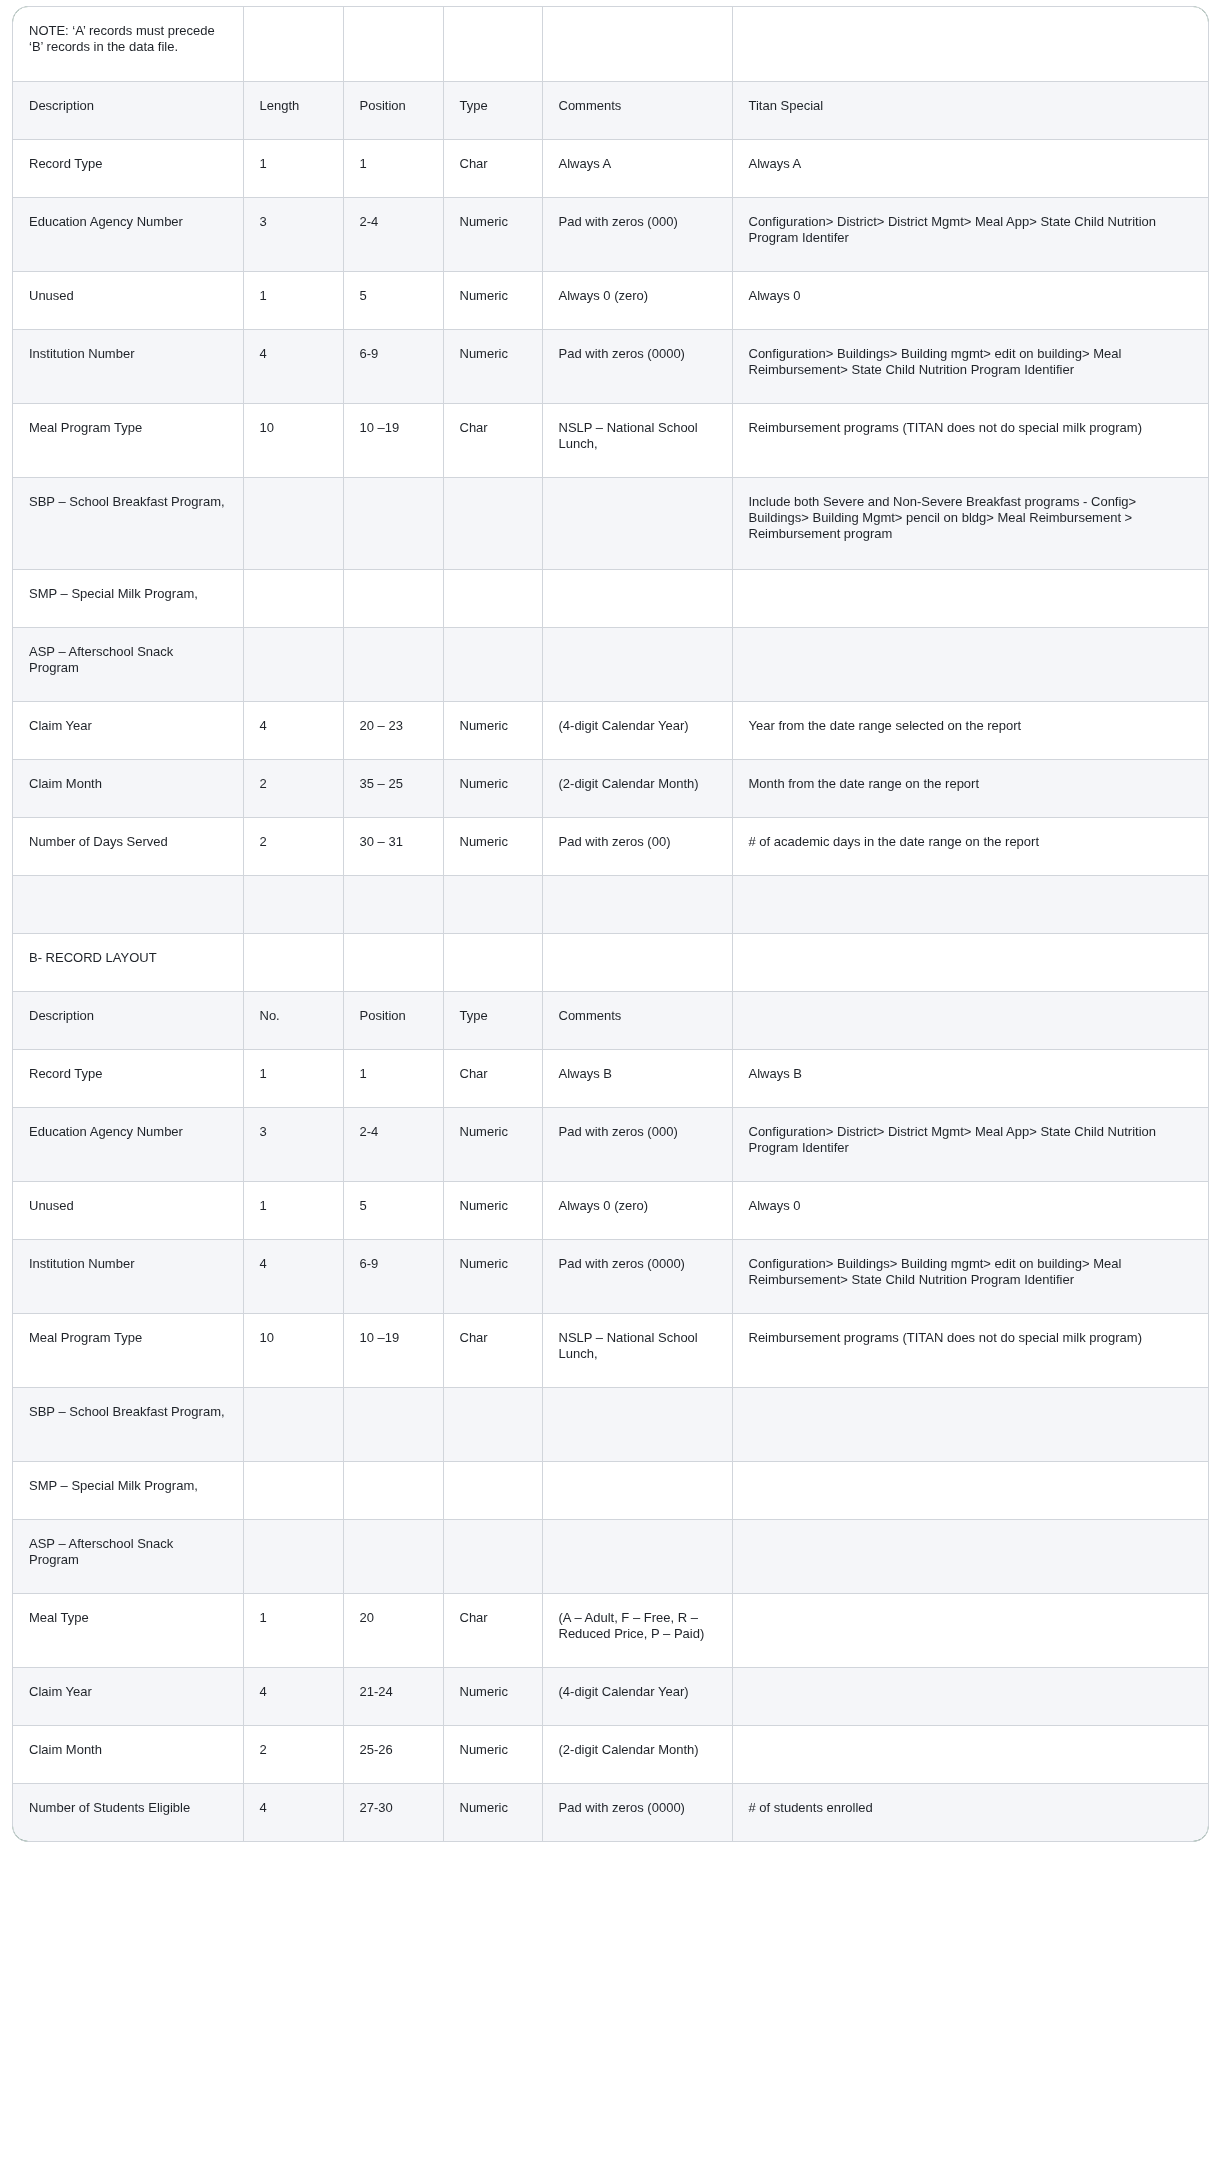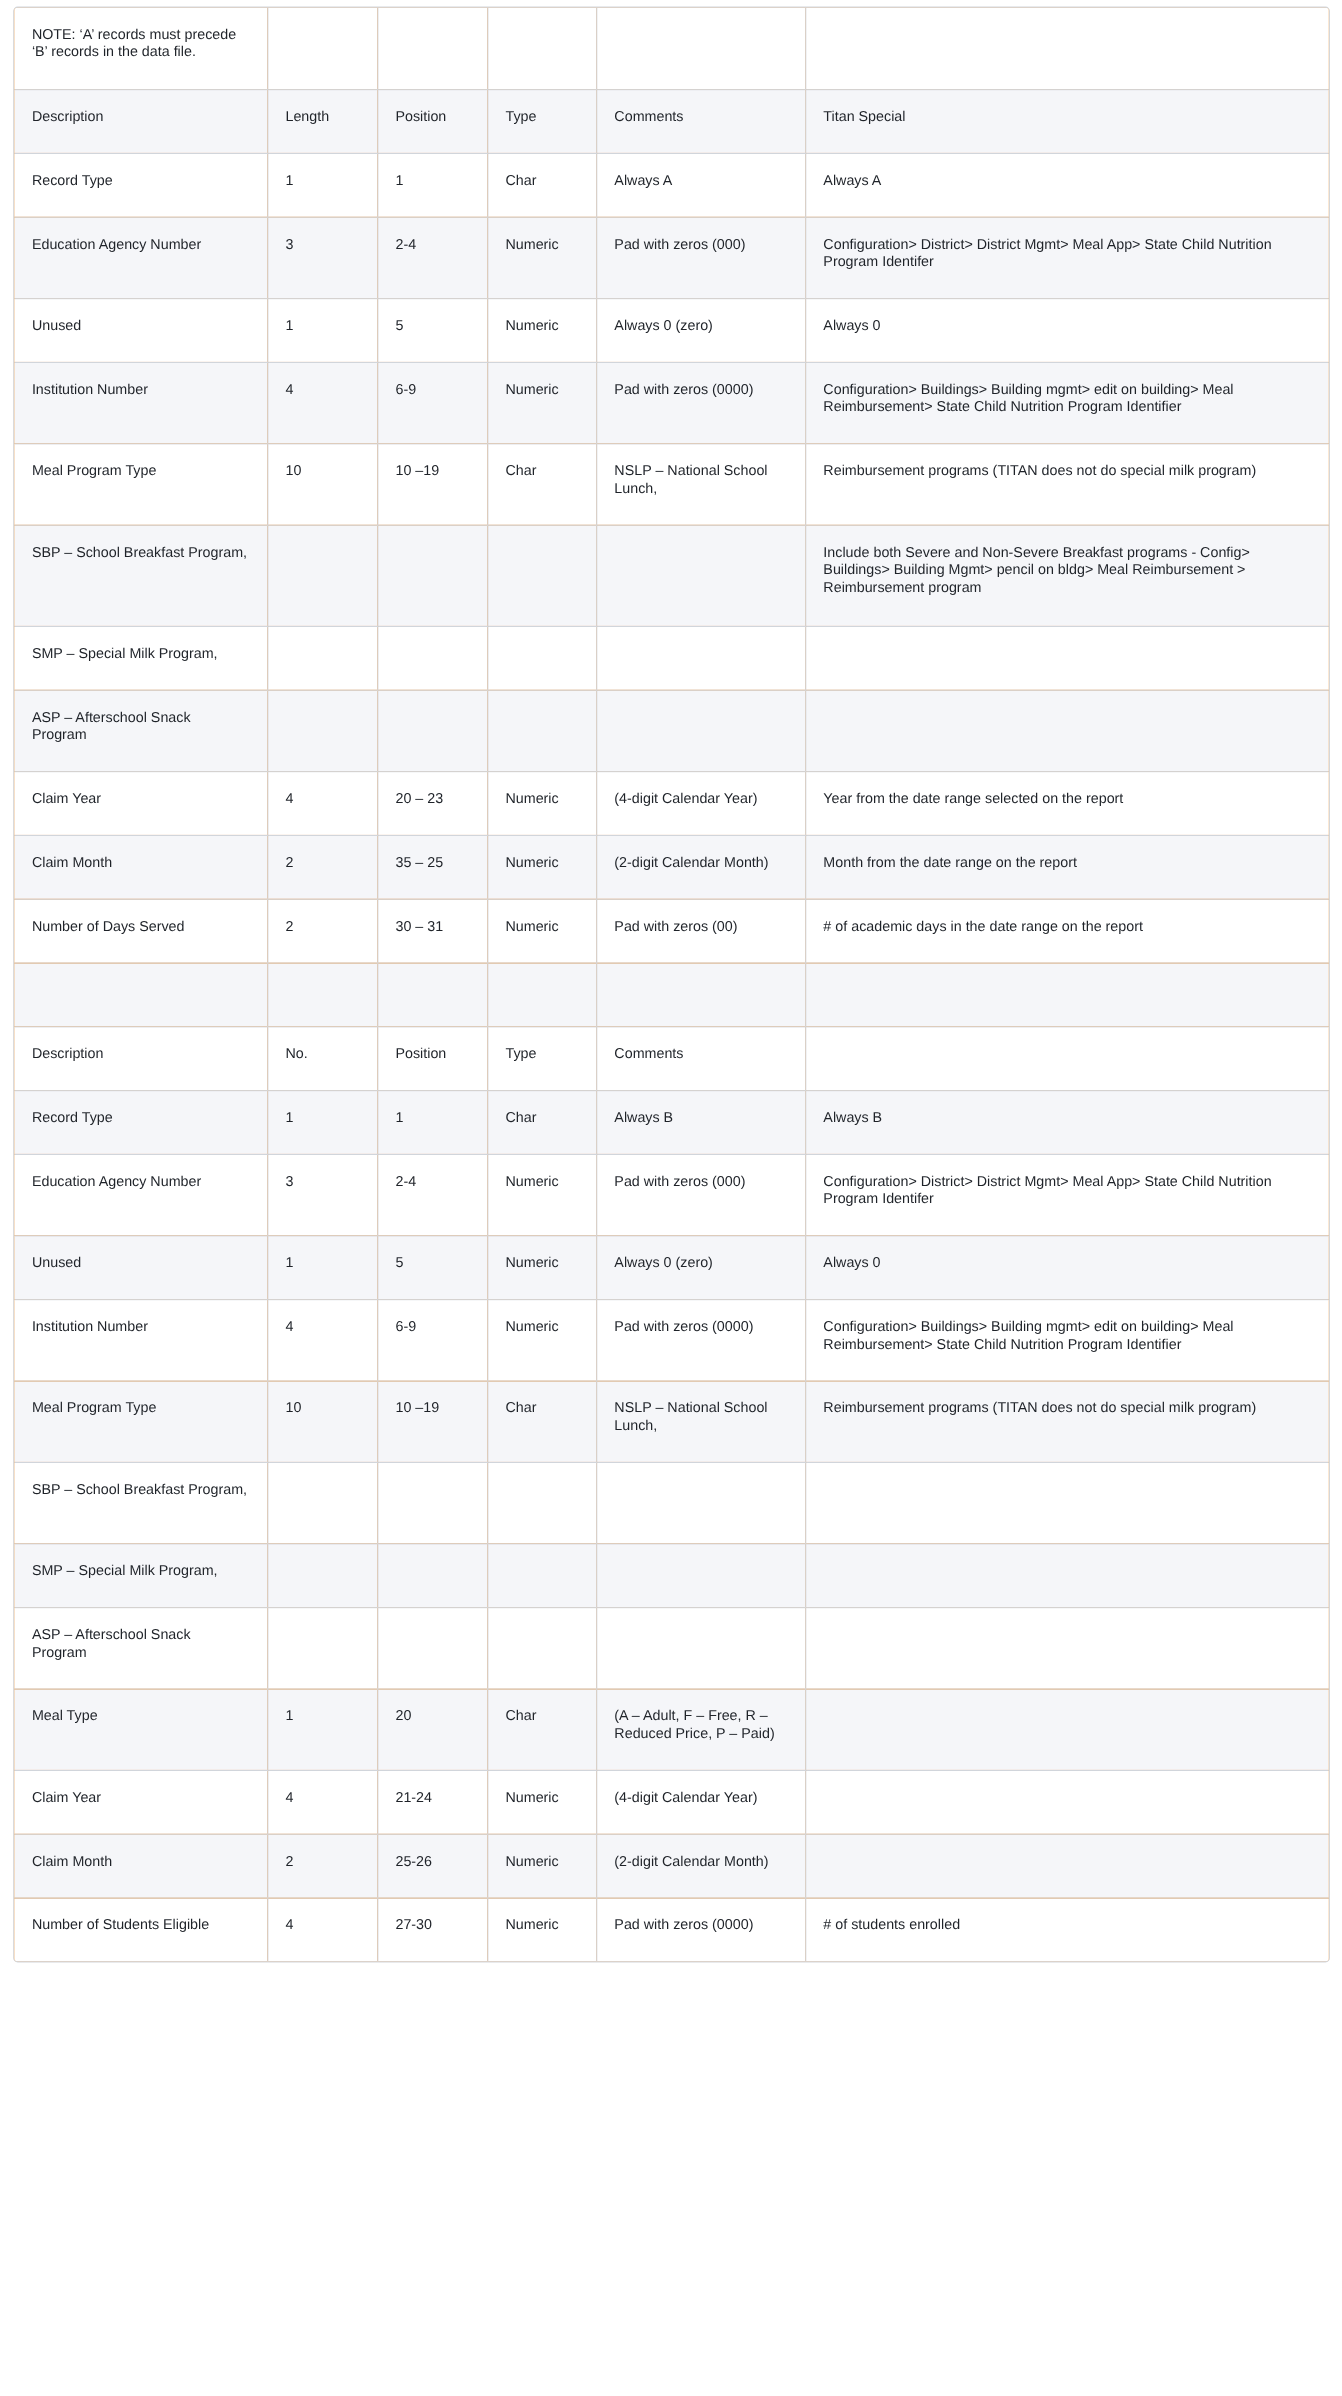--- a/index.html
+++ b/index.html
@@ -13,23 +13,23 @@
       position: relative;
       font-family: "Liberation Sans", "DejaVu Sans", sans-serif;
       color: #1f2329;
     }
     .table-wrap {
       position: absolute;
       left: 12px;
       top: 6px;
       width: 1195px;
       border: 1px solid #d1d5db;
-      border-radius: 4px;
+      border-radius: 16px;
       overflow: hidden;
-      background: #fdba74;
+      background: #14532d;
     }
     table.layout-table {
       border-collapse: collapse;
       width: 100%;
       table-layout: fixed;
     }
     table.layout-table col.c-desc { width: 230px; }
     table.layout-table col.c-len { width: 100px; }
     table.layout-table col.c-pos { width: 100px; }
     table.layout-table col.c-type { width: 99px; }
@@ -179,20 +179,28 @@
 
       <tr>
         <td></td>
         <td></td>
         <td></td>
         <td></td>
         <td></td>
         <td></td>
       </tr>
 
+      <tr>
+        <td>B- RECORD LAYOUT</td>
+        <td></td>
+        <td></td>
+        <td></td>
+        <td></td>
+        <td></td>
+      </tr>
 
       <tr>
         <td>Description</td>
         <td>No.</td>
         <td>Position</td>
         <td>Type</td>
         <td>Comments</td>
         <td></td>
       </tr>
 

